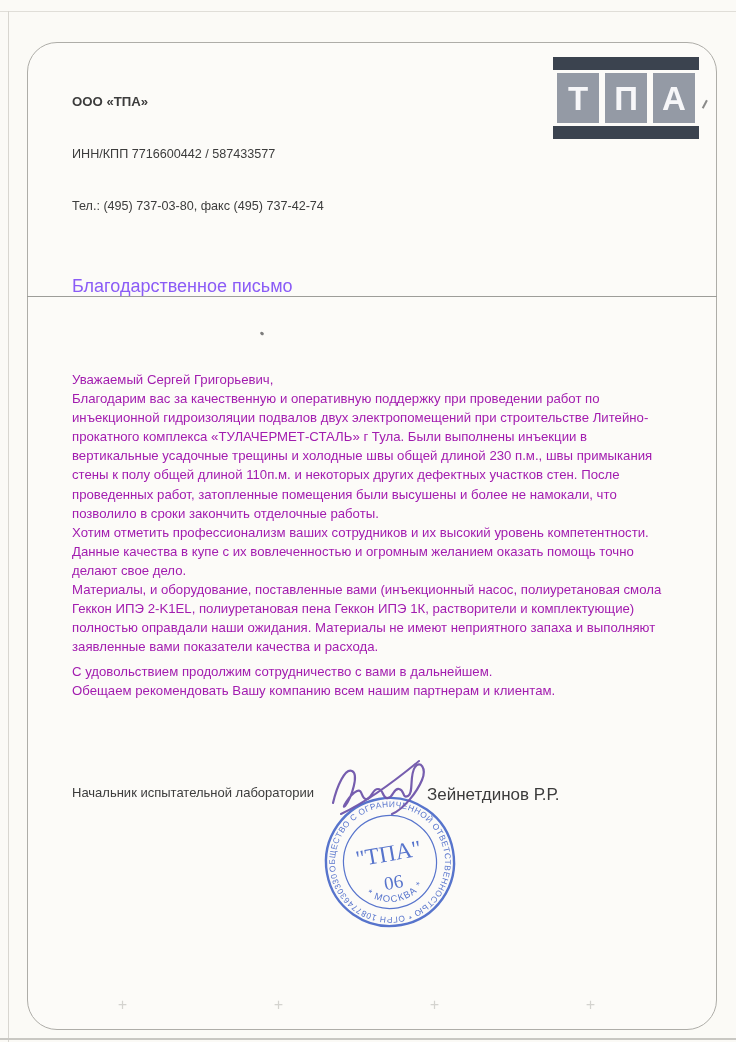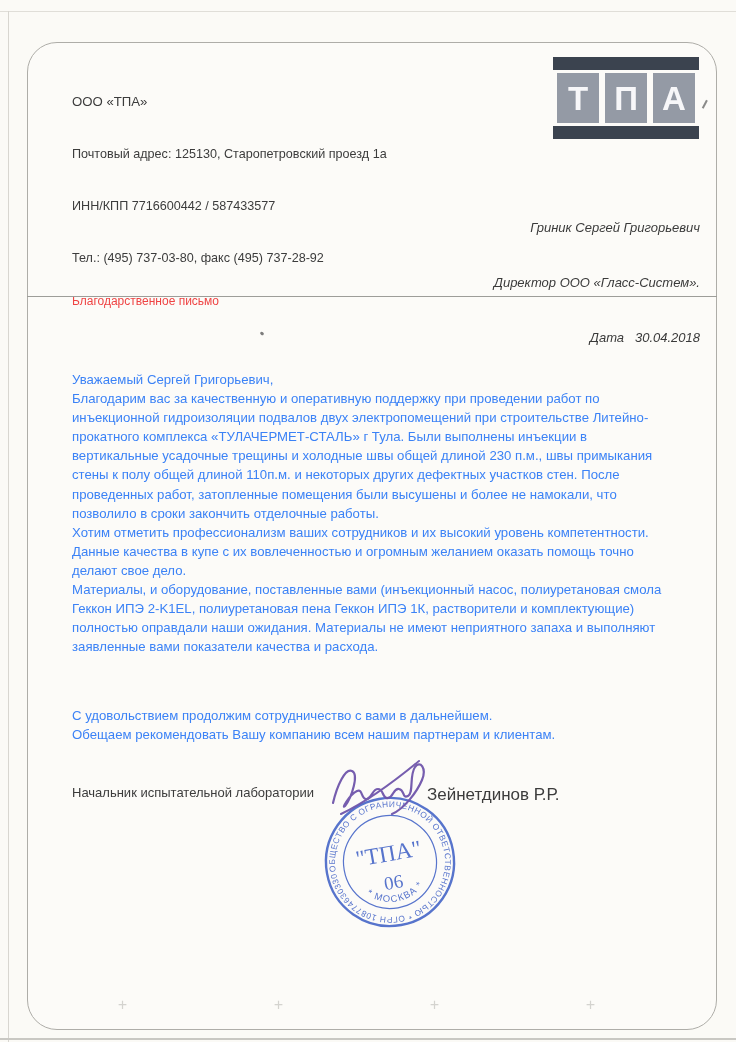--- a/index.html
+++ b/index.html
@@ -18,49 +18,49 @@
   .scan-edge-bottom{ position:absolute; left:0; top:1038px; width:736px; height:2px; background:#c9c8c3; }
   .letter-frame {
     position:absolute; left:27px; top:42px; width:690px; height:988px;
     border:1px solid #aeada8; border-radius:30px; background:#fcfbf8;
   }
   
   .company-info {
     position:absolute; left:72px; top:58px;
     font-size:12.6px; line-height:17.4px; color:#3c3c3c; white-space:pre;
   }
-  .company-name { font-weight:normal; font-size:13.2px; margin-bottom:1px; }
+  .company-name { font-weight:bold; font-size:13.2px; margin-bottom:1px; }
   
   .logo { position:absolute; left:553px; top:57px; width:146px; }
   .logo-bar { height:13px; background:#3b434f; }
   .logo-squares { display:flex; gap:6px; justify-content:center; margin:3px 0; }
   .logo-square {
     width:42px; height:50px; background:#949aa5;
     display:flex; align-items:center; justify-content:center;
   }
   .logo-letter { color:#f7f7f9; font-weight:bold; font-size:33px; line-height:1; }
   .scan-tick {
     position:absolute; left:701px; top:99px; width:5px; height:9px;
     border-right:2px solid #5a5a5a; transform:rotate(28deg); opacity:.7;
   }
   
   .addressee {
     position:absolute; right:36px; top:183px; text-align:right;
     font-style:italic; font-size:13px; line-height:18.2px; color:#3a3a3a; white-space:pre;
   }
   
-  .letter-title { position:absolute; left:72px; top:276px; font-size:12px; color:#ef4444;margin-top:18px; }
+  .letter-title { position:absolute; left:72px; top:276px; font-size:18px; color:#8b5cf6; }
   .title-rule { position:absolute; left:27px; top:296px; width:690px; height:1px; background:#9d9d99; }
   
   .body-par {
     position:absolute; left:72px; width:648px;
-    font-size:13.2px; line-height:19.1px; color:#3b82f6; white-space:pre-line;
+    font-size:13.2px; line-height:19.1px; color:#a21caf; white-space:pre-line;
   }
   .body-par-1 { top:370px; }
-  .body-par-2 { top:662px;margin-top:44px; }
+  .body-par-2 { top:662px; }
   
   .signatory-position { position:absolute; left:72px; top:785px; font-size:13px; color:#3c3c3c; }
   .signatory-name     { position:absolute; left:427px; top:785px; font-size:17px; color:#3c3c3c; }
   .seal-svg { position:absolute; left:300px; top:740px; }
   
   .scan-speck {
     position:absolute; left:260px; top:332px; width:4px; height:3px;
     background:#5c5c5c; border-radius:50%; transform:rotate(40deg); opacity:.8;
   }
   .reg-marks { position:absolute; left:0; top:996px; width:736px; height:20px; }
@@ -77,47 +77,41 @@
 <div class="page">
 
   <div class="scan-edge-top"></div>
   <div class="scan-edge-left"></div>
   <div class="scan-edge-bottom"></div>
 
   <div class="letter-frame"></div>
 
   <div class="company-info">
     <div class="company-name">ООО «ТПА»</div>
-    <div>Почтовый адрес: 125130, Старопетровский проезд 1а</div>
     <div>ИНН/КПП 7716600442 / 587433577</div>
-    <div>Тел.: (495) 737-03-80, факс (495) 737-28-92</div>
+    <div>Тел.: (495) 737-03-80, факс (495) 737-42-74</div>
   </div>
 
   <div class="logo">
     <div class="logo-bar"></div>
     <div class="logo-squares">
       <div class="logo-square">
         <span class="logo-letter">Т</span>
       </div>
       <div class="logo-square">
         <span class="logo-letter">П</span>
       </div>
       <div class="logo-square">
         <span class="logo-letter">А</span>
       </div>
     </div>
     <div class="logo-bar"></div>
   </div>
   <div class="scan-tick"></div>
 
-  <div class="addressee">
-    <div>Гриник Сергей Григорьевич</div>
-    <div>Директор ООО «Гласс-Систем».</div>
-    <div>Дата   30.04.2018</div>
-  </div>
 
   <div class="letter-title">Благодарственное письмо</div>
   <div class="title-rule"></div>
 
   <div class="scan-speck"></div>
 
   <div class="body-par body-par-1">Уважаемый Сергей Григорьевич,
 Благодарим вас за качественную и оперативную поддержку при проведении работ по
 инъекционной гидроизоляции подвалов двух электропомещений при строительстве Литейно-
 прокатного комплекса «ТУЛАЧЕРМЕТ-СТАЛЬ» г Тула. Были выполнены инъекции в

